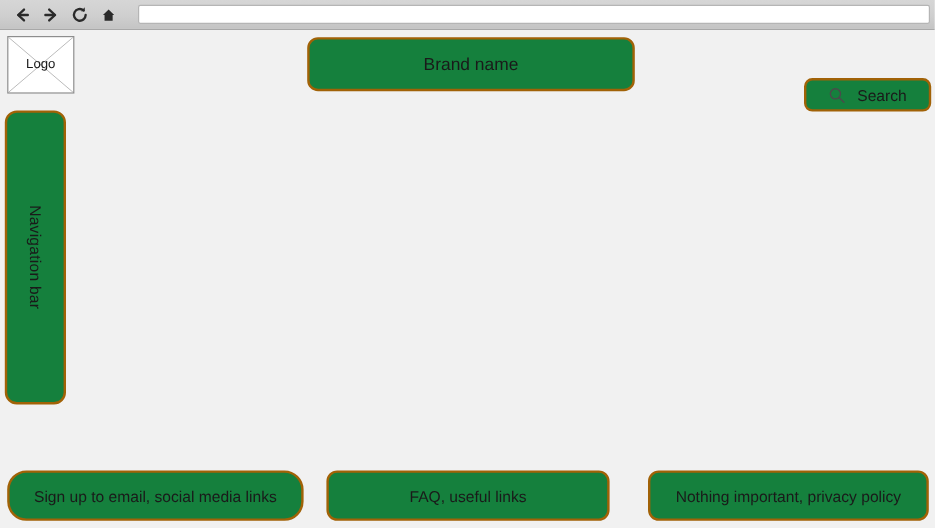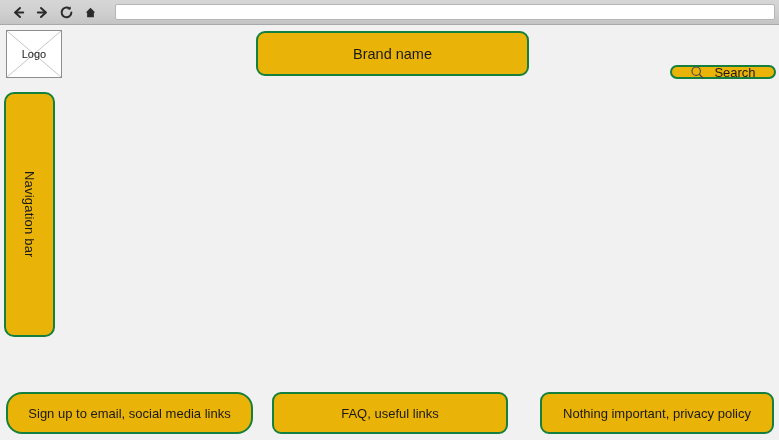--- a/index.html
+++ b/index.html
@@ -64,22 +64,22 @@
     position: absolute;
     left: 0; top: 25px;
     width: 779px;
     height: 415px;
     background: #f1f1f1;
   }
 
   
   .wf-box {
     position: absolute;
-    background: #eab308;
-    border: 2px solid #15803d;
+    background: #15803d;
+    border: 2px solid #a16207;
     border-radius: 9px;
     display: flex;
     align-items: center;
     justify-content: center;
     color: #1a1a1a;
     font-size: 13.5px;
     text-align: center;
   }
 
   
@@ -114,21 +114,21 @@
   }
 
   #brand-name-box {
     left: 256px; top: 6px;
     width: 273px; height: 45px;
     font-size: 14.5px;
   }
 
   #search-box {
     left: 670px; top: 40px;
-    width: 106px; height: 14px;
+    width: 106px; height: 28px;
     border-width: 2px;
     border-radius: 7px;
     gap: 9px;
     font-size: 13px;
   }
   #search-icon { display: flex; align-items: center; color: #4a4a4a; }
 
   #navigation-bar {
     left: 4px; top: 67px;
     width: 51px; height: 245px;

